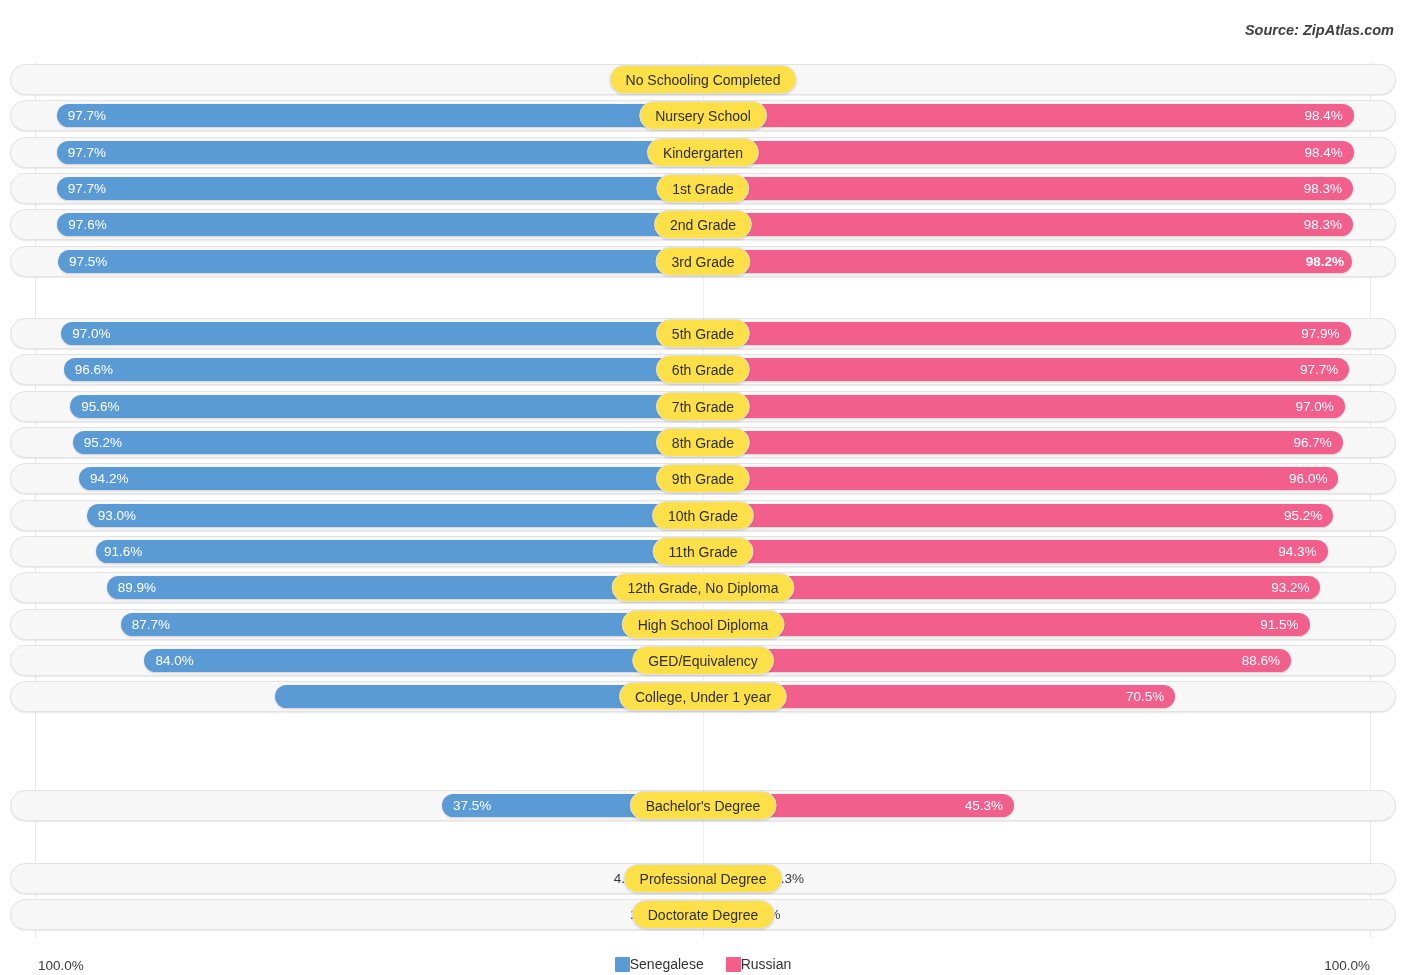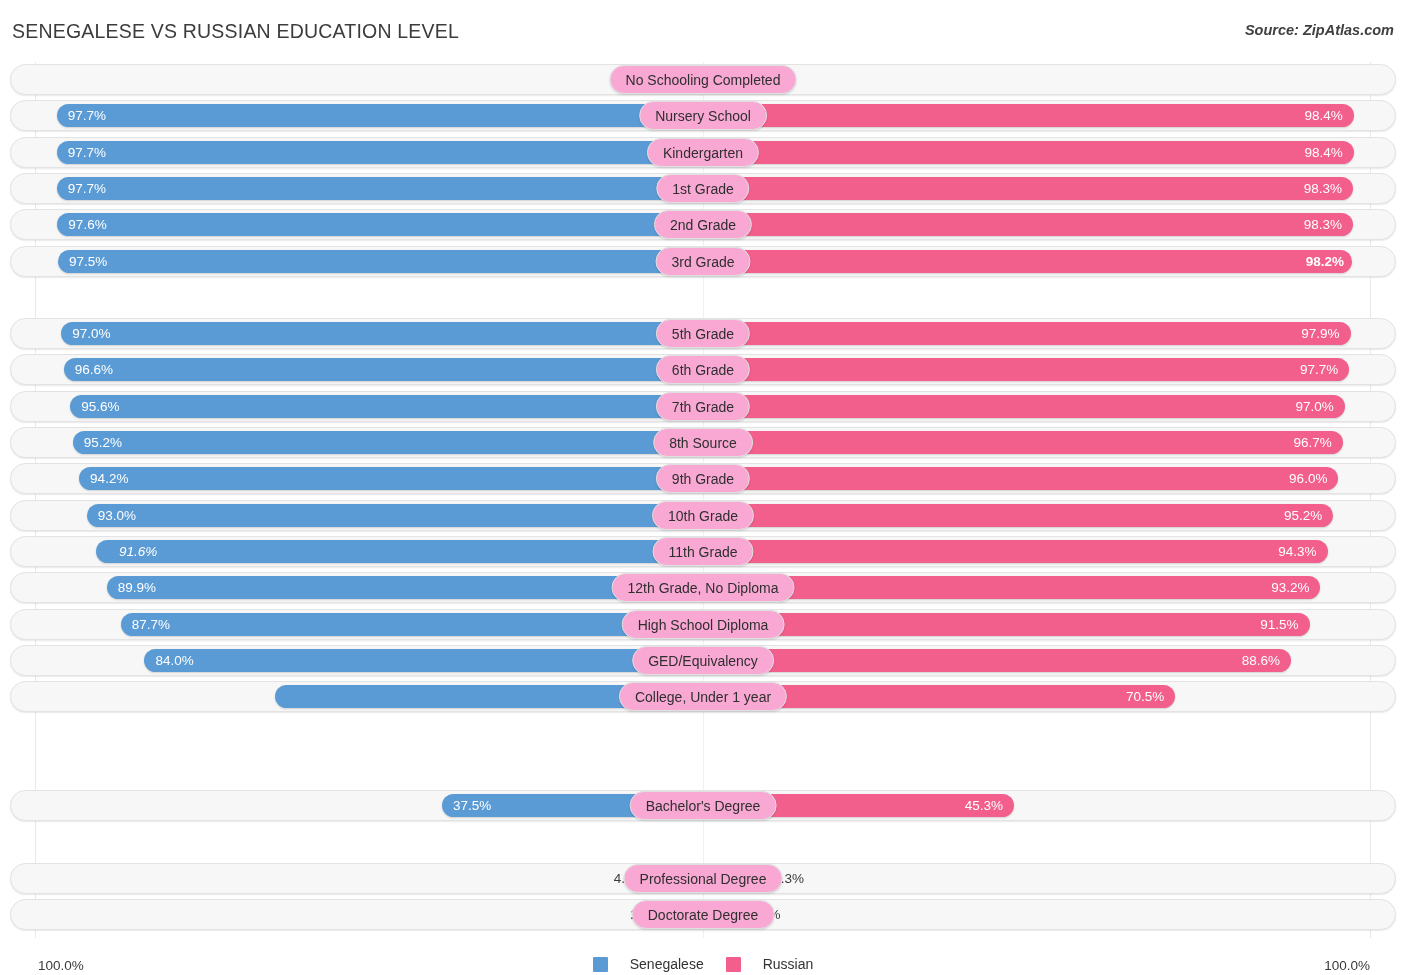--- a/index.html
+++ b/index.html
@@ -106,21 +106,21 @@
 
   
   .pill {
     position: absolute;
     top: 1px;
     height: 29px;
     line-height: 29px;
     transform: translateX(-50%);
     left: 693px;
     padding: 0 15px;
-    background: #f9a8d4;
+    background: #fde047;
     border: 1px solid #e0e0e0;
     border-radius: 15px;
     font-size: 14px;
     color: #2f2f2f;
     white-space: nowrap;
     text-align: center;
     box-shadow: 0 1px 2px rgba(0,0,0,.13);
   }
 
   
@@ -146,41 +146,40 @@
     left: 0; top: 4px;
     width: 1406px;
     display: flex;
     justify-content: center;
     align-items: center;
     gap: 22px;
   }
   .legend-item {
     display: flex;
     align-items: center;
-    gap: 22px;
+    gap: 0;
   }
   .swatch {
     width: 15px; height: 15px;
     border-radius: 1px;
     display: inline-block;
   }
   .swatch.blue { background: #5b9bd5; }
   .swatch.pink { background: #f25f8d; }
   .legend-label {
     font-size: 14px;
     color: #333333;
   }
 </style>
 </head>
 <body>
 
 <div id="page">
 
   <div id="header">
-    <div id="chart-title">SENEGALESE VS RUSSIAN EDUCATION LEVEL</div>
     <div id="source-label">Source: ZipAtlas.com</div>
   </div>
 
   <div id="plot">
     <div class="gridline" id="grid-left"></div>
     <div class="gridline" id="grid-mid"></div>
     <div class="gridline" id="grid-right"></div>
 
   <div class="row" style="top: 2px;">
         <div class="track"></div>
@@ -253,42 +252,42 @@
         <div class="bar right pink" style="left: 714px; width: 620.8px;"></div>
         <div class="val inside r-in" style="left: 1233.8px; width: 90px;">97.0%</div>
         <div class="pill">7th Grade</div>
       </div>
       <div class="row" style="top: 365px;">
         <div class="track"></div>
         <div class="bar left blue" style="left: 62.72px; width: 609.28px;"></div>
         <div class="val inside l-in" style="left: 73.72px; width: 90px;">95.2%</div>
         <div class="bar right pink" style="left: 714px; width: 618.88px;"></div>
         <div class="val inside r-in" style="left: 1231.88px; width: 90px;">96.7%</div>
-        <div class="pill">8th Source</div>
+        <div class="pill">8th Grade</div>
       </div>
       <div class="row" style="top: 401.3px;">
         <div class="track"></div>
         <div class="bar left blue" style="left: 69.12px; width: 602.88px;"></div>
         <div class="val inside l-in" style="left: 80.12px; width: 90px;">94.2%</div>
         <div class="bar right pink" style="left: 714px; width: 614.4px;"></div>
         <div class="val inside r-in" style="left: 1227.4px; width: 90px;">96.0%</div>
         <div class="pill">9th Grade</div>
       </div>
       <div class="row" style="top: 437.6px;">
         <div class="track"></div>
         <div class="bar left blue" style="left: 76.8px; width: 595.2px;"></div>
         <div class="val inside l-in" style="left: 87.8px; width: 90px;">93.0%</div>
         <div class="bar right pink" style="left: 714px; width: 609.28px;"></div>
         <div class="val inside r-in" style="left: 1222.28px; width: 90px;">95.2%</div>
         <div class="pill">10th Grade</div>
       </div>
       <div class="row" style="top: 473.9px;">
         <div class="track"></div>
         <div class="bar left blue" style="left: 85.76px; width: 586.24px;"></div>
-        <div class="val inside l-in" style="left: 109px; width: 90px; font-style: italic;">91.6%</div>
+        <div class="val inside l-in" style="left: 94px; width: 90px;">91.6%</div>
         <div class="bar right pink" style="left: 714px; width: 603.52px;"></div>
         <div class="val inside r-in" style="left: 1216.52px; width: 90px;">94.3%</div>
         <div class="pill">11th Grade</div>
       </div>
       <div class="row" style="top: 510.2px;">
         <div class="track"></div>
         <div class="bar left blue" style="left: 96.64px; width: 575.36px;"></div>
         <div class="val inside l-in" style="left: 107.64px; width: 90px;">89.9%</div>
         <div class="bar right pink" style="left: 714px; width: 596.48px;"></div>
         <div class="val inside r-in" style="left: 1209.48px; width: 90px;">93.2%</div>

